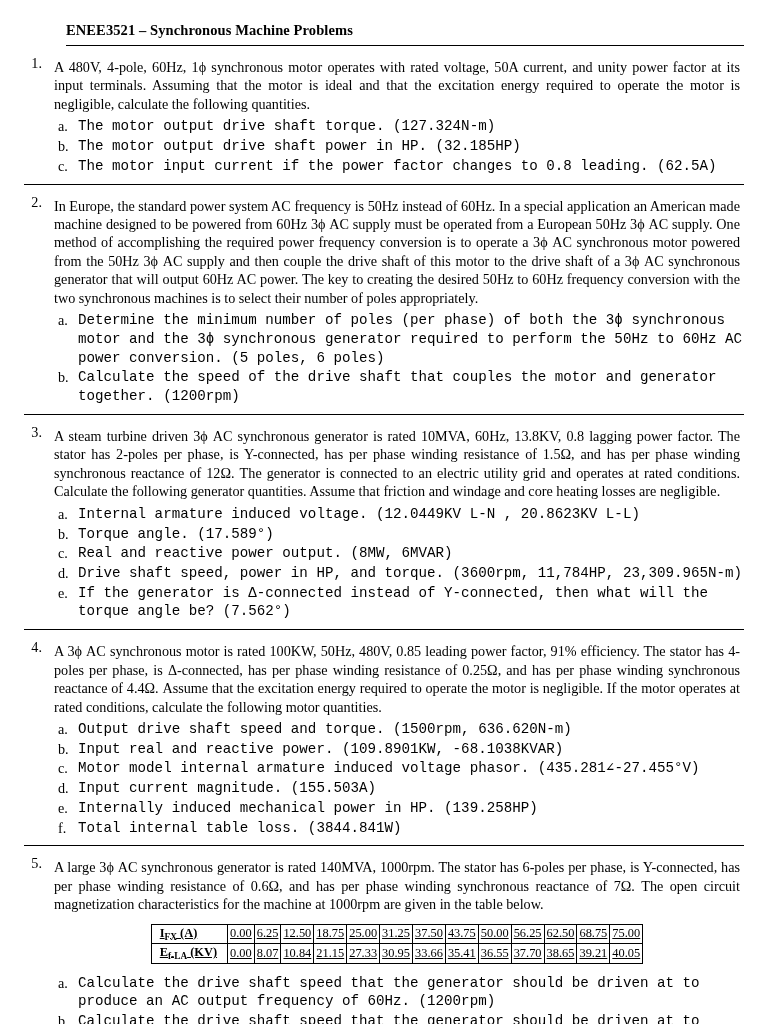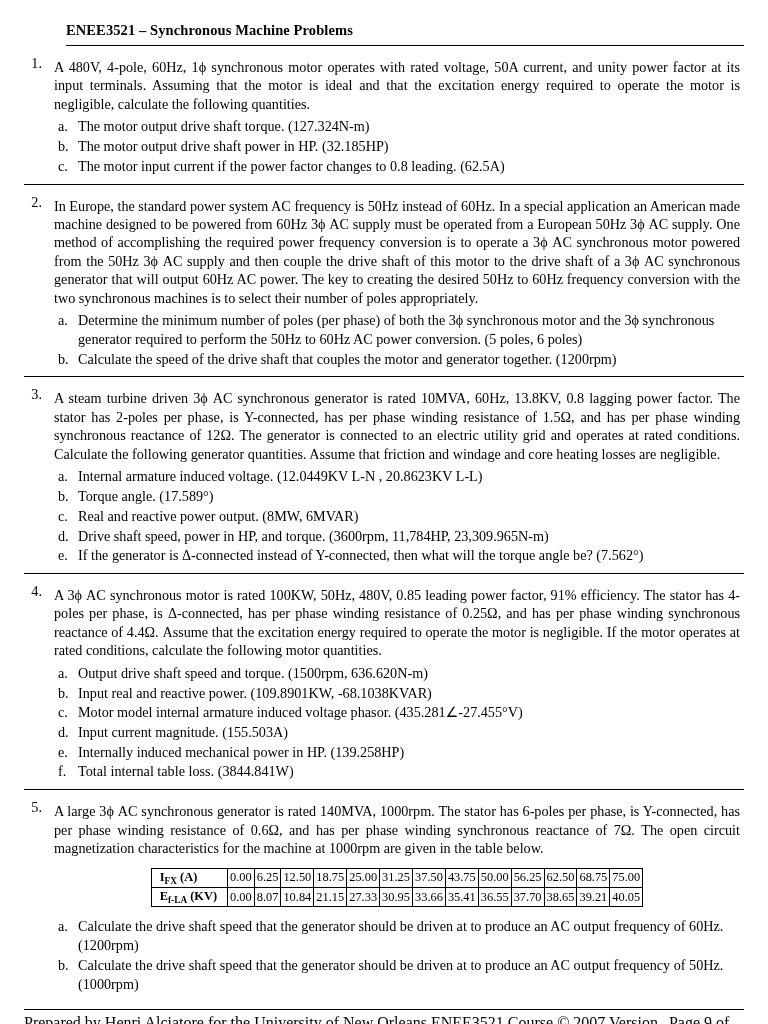--- a/index.html
+++ b/index.html
@@ -72,38 +72,40 @@
   }
   ol.sublist li .lbl {
     width: 28px;
     flex: 0 0 28px;
     padding-left: 8px;
     box-sizing: border-box;
   }
   ol.sublist li .txt {
     flex: 1 1 auto;
     text-align: left;
+    font-family: Liberation Mono, monospace;
   }
   .sep {
     border: none;
     border-top: 1px solid #000;
     margin: 8px 0 8px 0;
     width: 100%;
   }
   table.magtable {
     border-collapse: collapse;
     margin: 10px auto 10px auto;
     font-size: 12.4px;
   }
   table.magtable td, table.magtable th {
     border: 1px solid #000;
     padding: 1px 2px;
     text-align: center;
     font-weight: normal;
     white-space: nowrap;
+    text-decoration: underline;
   }
   table.magtable td.rowhead, table.magtable th.rowhead {
     font-weight: bold;
     text-align: left;
     padding-left: 8px;
     padding-right: 10px;
   }
   .sub {
     font-size: 0.75em;
     vertical-align: sub;

